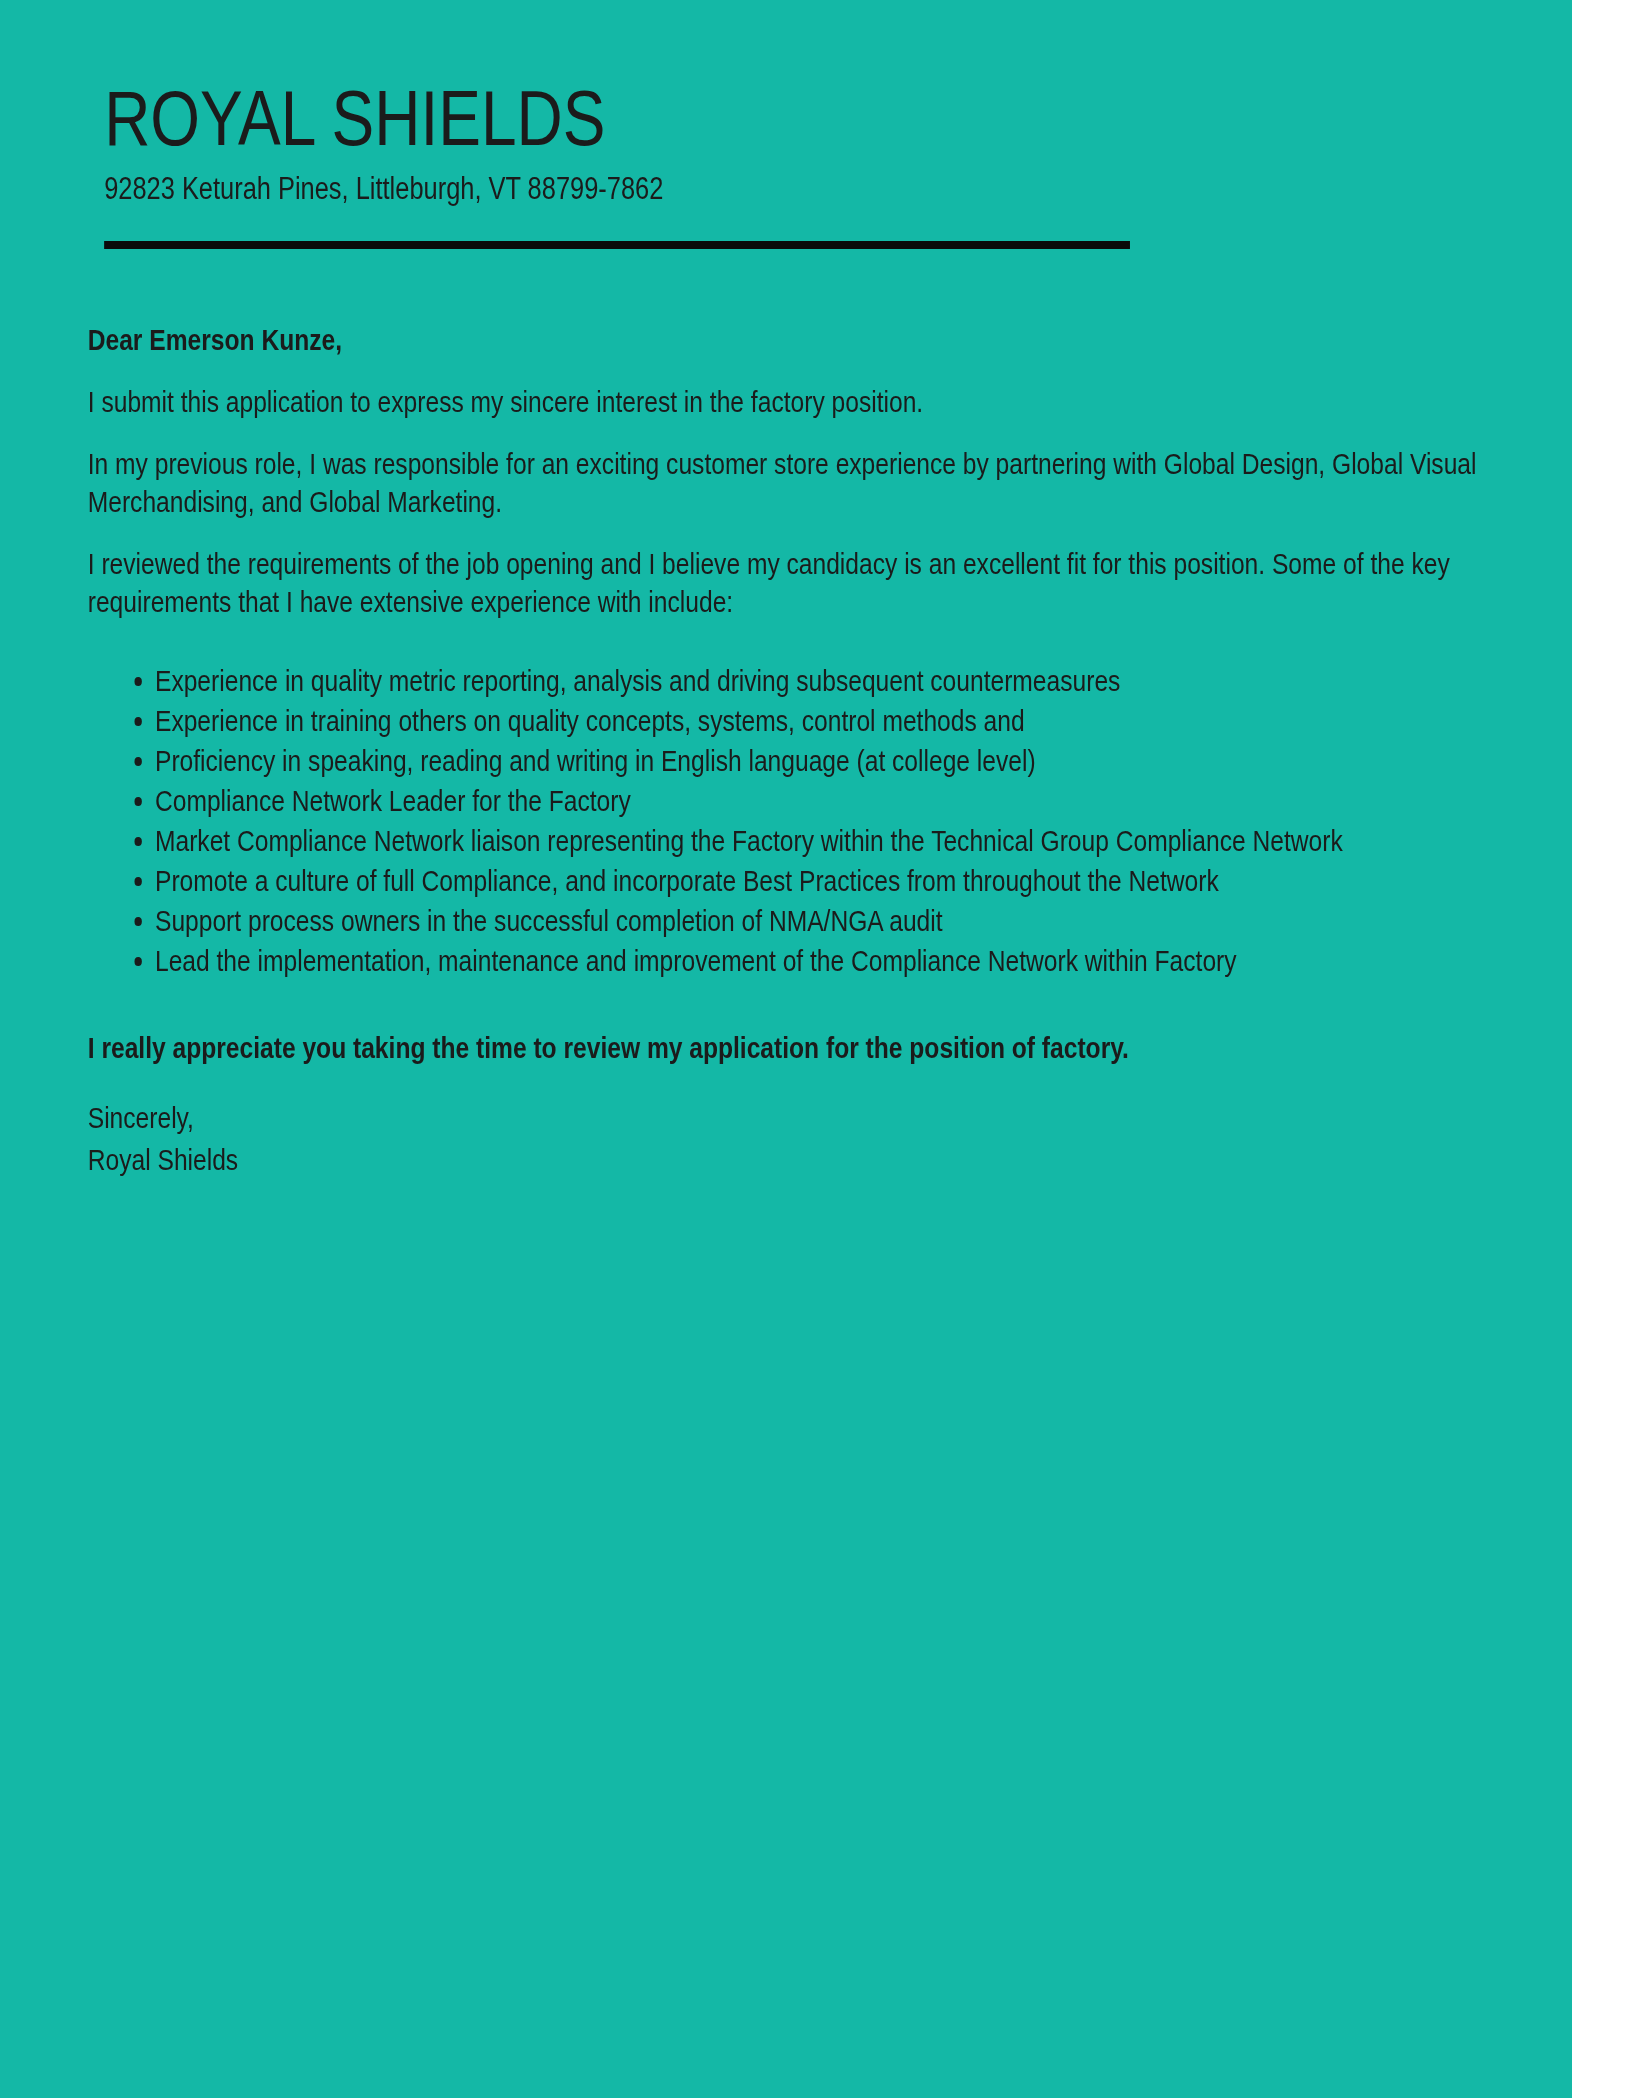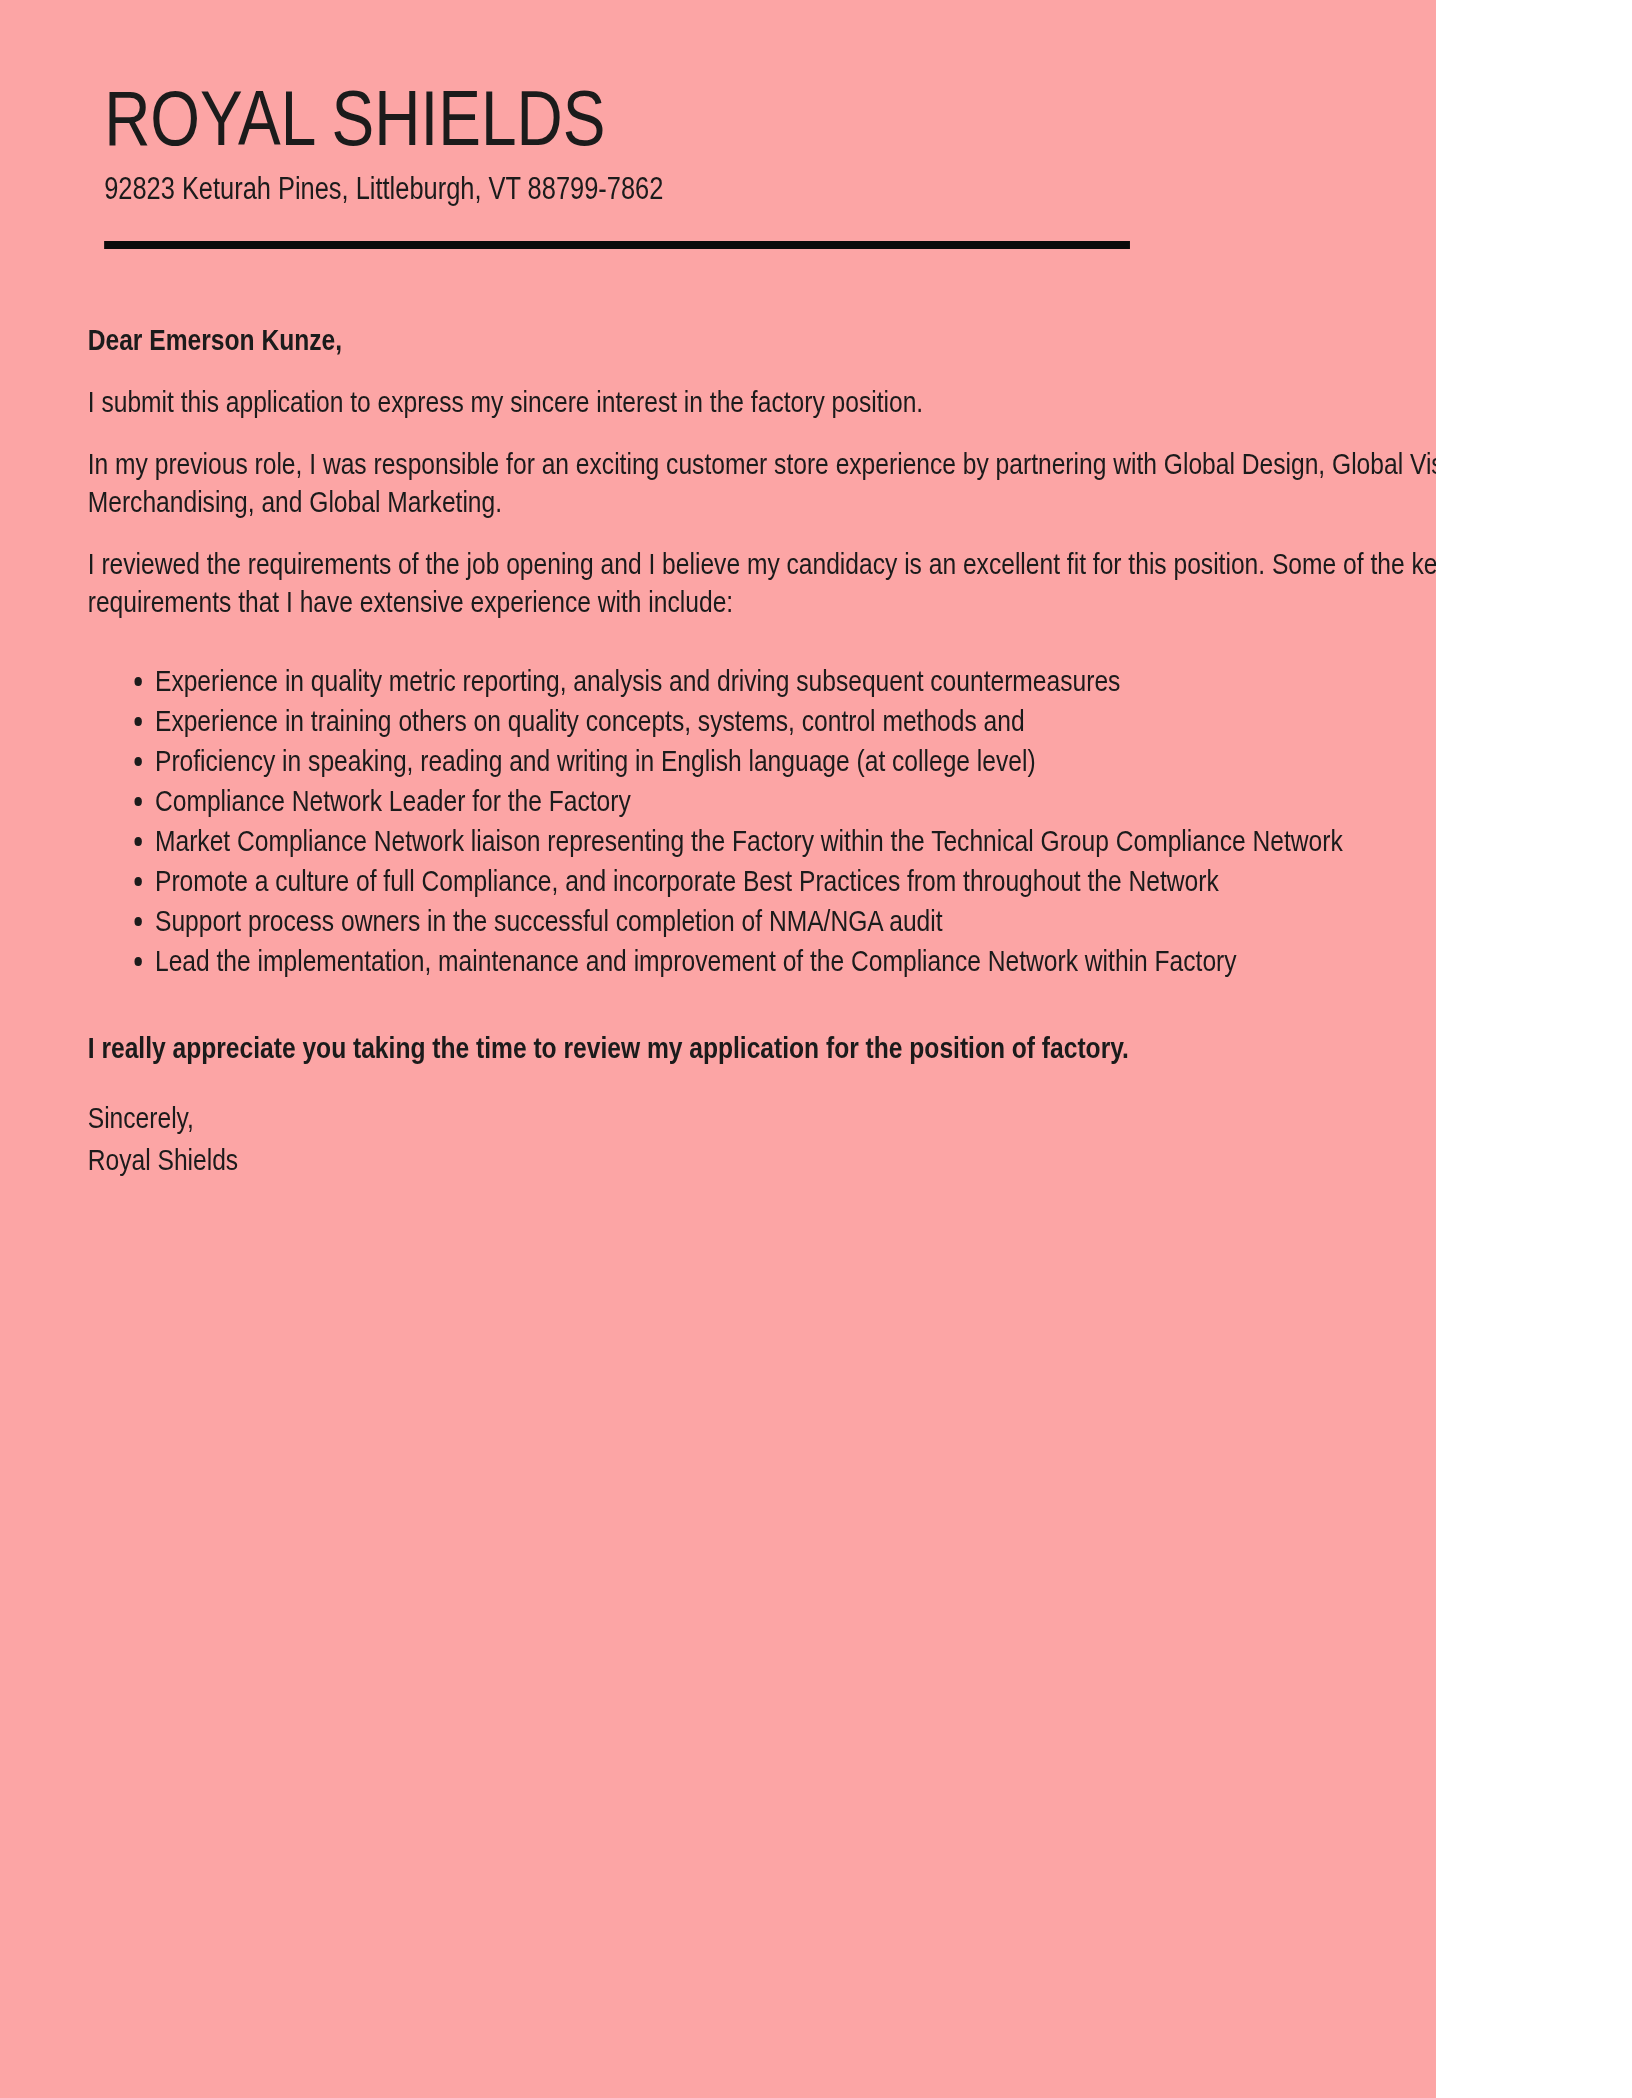--- a/index.html
+++ b/index.html
@@ -2,23 +2,23 @@
 <html style="--text: #1b1b1b; --rule: #0a0a0a;"><head>
 <meta charset="utf-8">
 <style>
   :root{
     --text:#1b1b1b;
     --rule:#0a0a0a;
   }
   html,body{margin:0;padding:0;background:#ffffff;}
   .page{
     position:relative;
-    width:1436px;
+    width:1572px;
     height:2098px;
-    background:#fca5a5;
+    background:#14b8a6;
     overflow:hidden;
     font-family:"Liberation Sans", sans-serif;
     color:var(--text);
   }
   
   .squeeze{
     width:1990px;
     transform:scaleX(0.82);
     transform-origin:0 0;
   }

